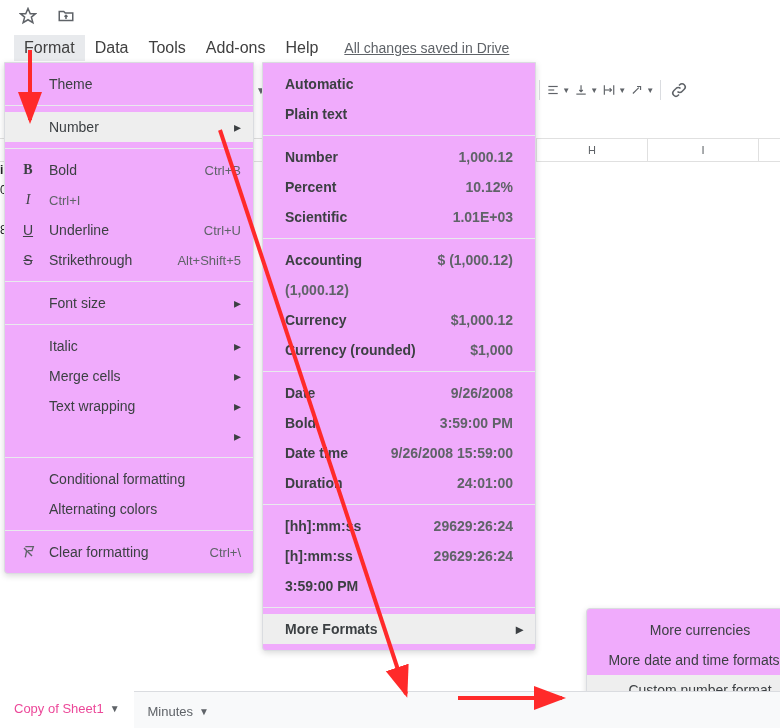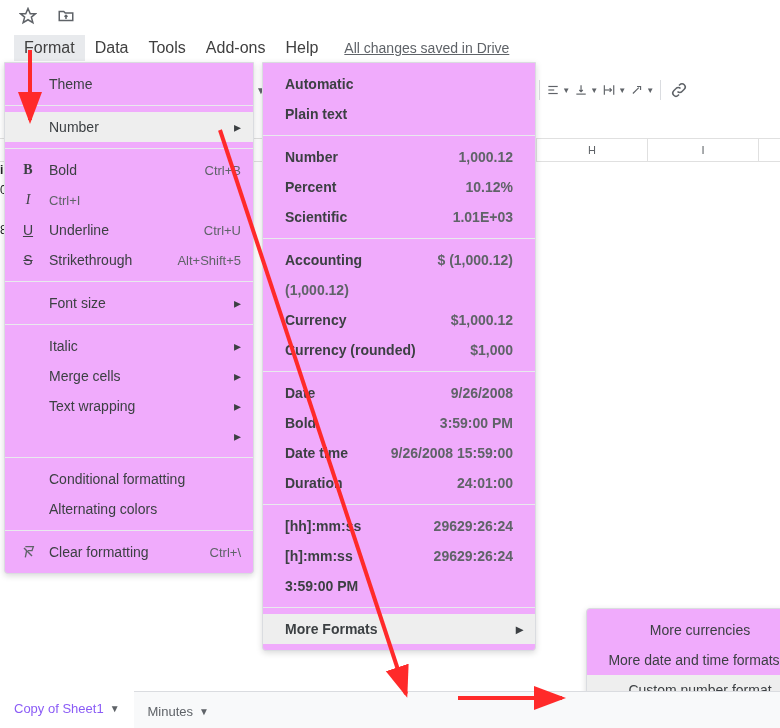--- a/index.html
+++ b/index.html
@@ -35,21 +35,21 @@
 .menu2{left:262px;top:62px;width:272px;}
 .menu2 .mrow{padding:0 22px;font-weight:bold;}
 .menu2 .sample{color:#5f6368;font-variant-numeric:tabular-nums;}
 .menu2 .mrow.hl{background:#eee;}
 
 .menu3{left:586px;top:608px;width:220px;border-radius:4px;text-align:center;}
 
 .sheettabs{position:absolute;left:0;bottom:0;width:100%;height:36px;border-top:1px solid #dadce0;display:flex;align-items:flex-end;background:#f8f9fa;}
 .tab{height:34px;display:flex;align-items:center;padding:0 14px;gap:6px;font-size:13px;color:#5f6368;}
 .tab.active{color:#188038;border-bottom:3px solid transparent;background:#fff;box-shadow:inset 0 -3px 0 transparent;}
-.tab.active .tlabel{color:#8b5cf6;font-weight:500;}
+.tab.active .tlabel{color:#ec4899;font-weight:500;}
 .tri{font-size:10px;color:#5f6368;}
 
 .redarrow{position:absolute;pointer-events:none;}
 </style>
 </head>
 <body>
 <div class="canvas">
 
 <div class="titlebar">
   <span class="btn">

